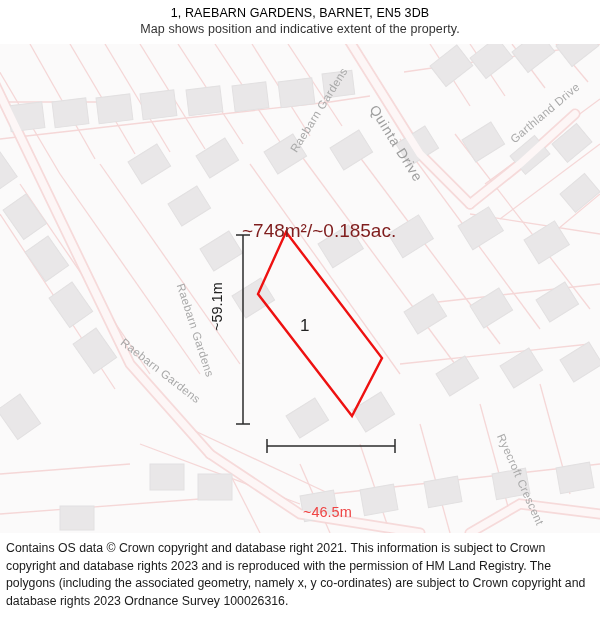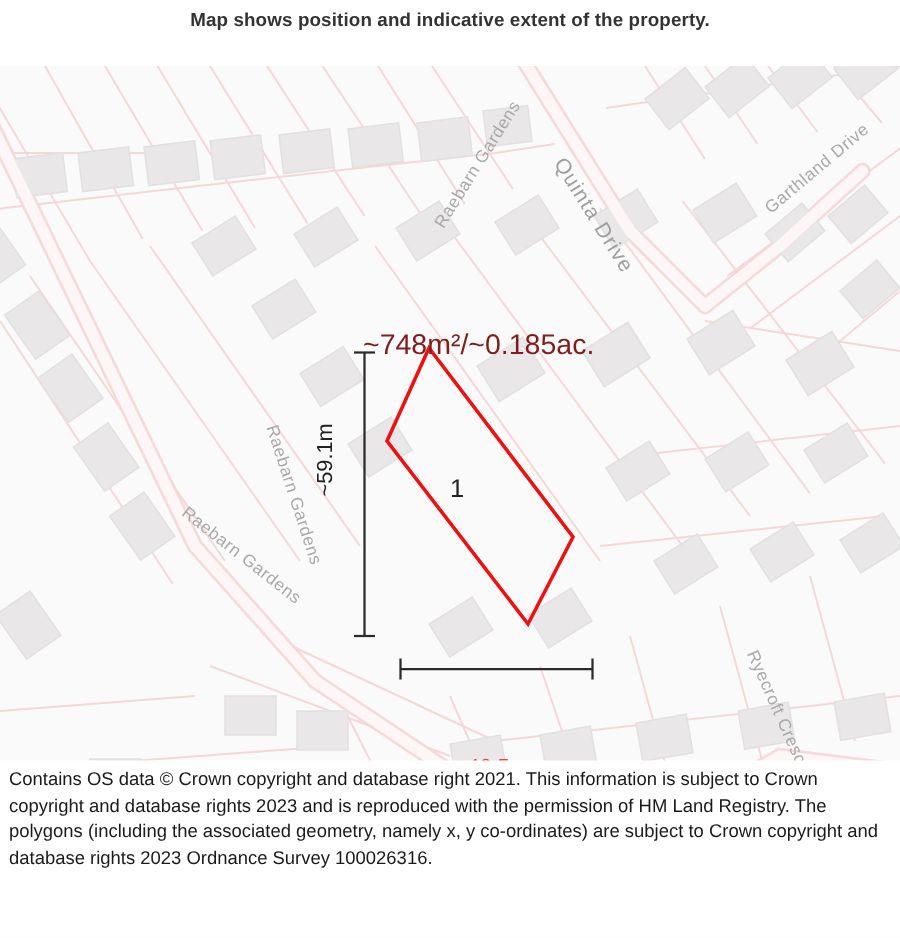--- a/index.html
+++ b/index.html
@@ -31,21 +31,20 @@
     font-size: 12.5px;
     line-height: 16px;
     color: #000;
     letter-spacing: 0.1px;
   }
   .header .subtitle {
     font-size: 12.5px;
     line-height: 16px;
     color: #333;
     letter-spacing: 0.1px;
-    font-weight: bold;
   }
 
   
   .map {
     position: absolute;
     top: 44px; left: 0;
     width: 600px;
     height: 489px;
     background: #fbfafa;
     overflow: hidden;
@@ -101,40 +100,41 @@
     left: 303px;
     top: 460px;
     font-size: 14.5px;
     color: #ef4444;
     white-space: nowrap;
   }
 
   
   .footer {
     position: absolute;
-    top: 507px;
+    top: 536px;
     left: 0;
     width: 600px;
     height: 89px;
     padding: 4px 6px 0 6px;
     background: #ffffff;
   }
   .footer p {
     margin: 0;
     font-size: 12.3px;
     line-height: 17.5px;
     color: #1a1a1a;
   }
 </style>
 </head>
 <body>
 
 <div id="page">
 
   <div class="header">
+    <div class="title">1, RAEBARN GARDENS, BARNET, EN5 3DB</div>
     <div class="subtitle">Map shows position and indicative extent of the property.</div>
   </div>
 
   <div class="map">
     <svg width="600" height="489" viewBox="0 0 600 489">
 
       <rect x="0" y="0" width="600" height="489" fill="#fbfafa"></rect>
 
       <g stroke="#f6dada" stroke-width="11" fill="none" stroke-linecap="round">
 

